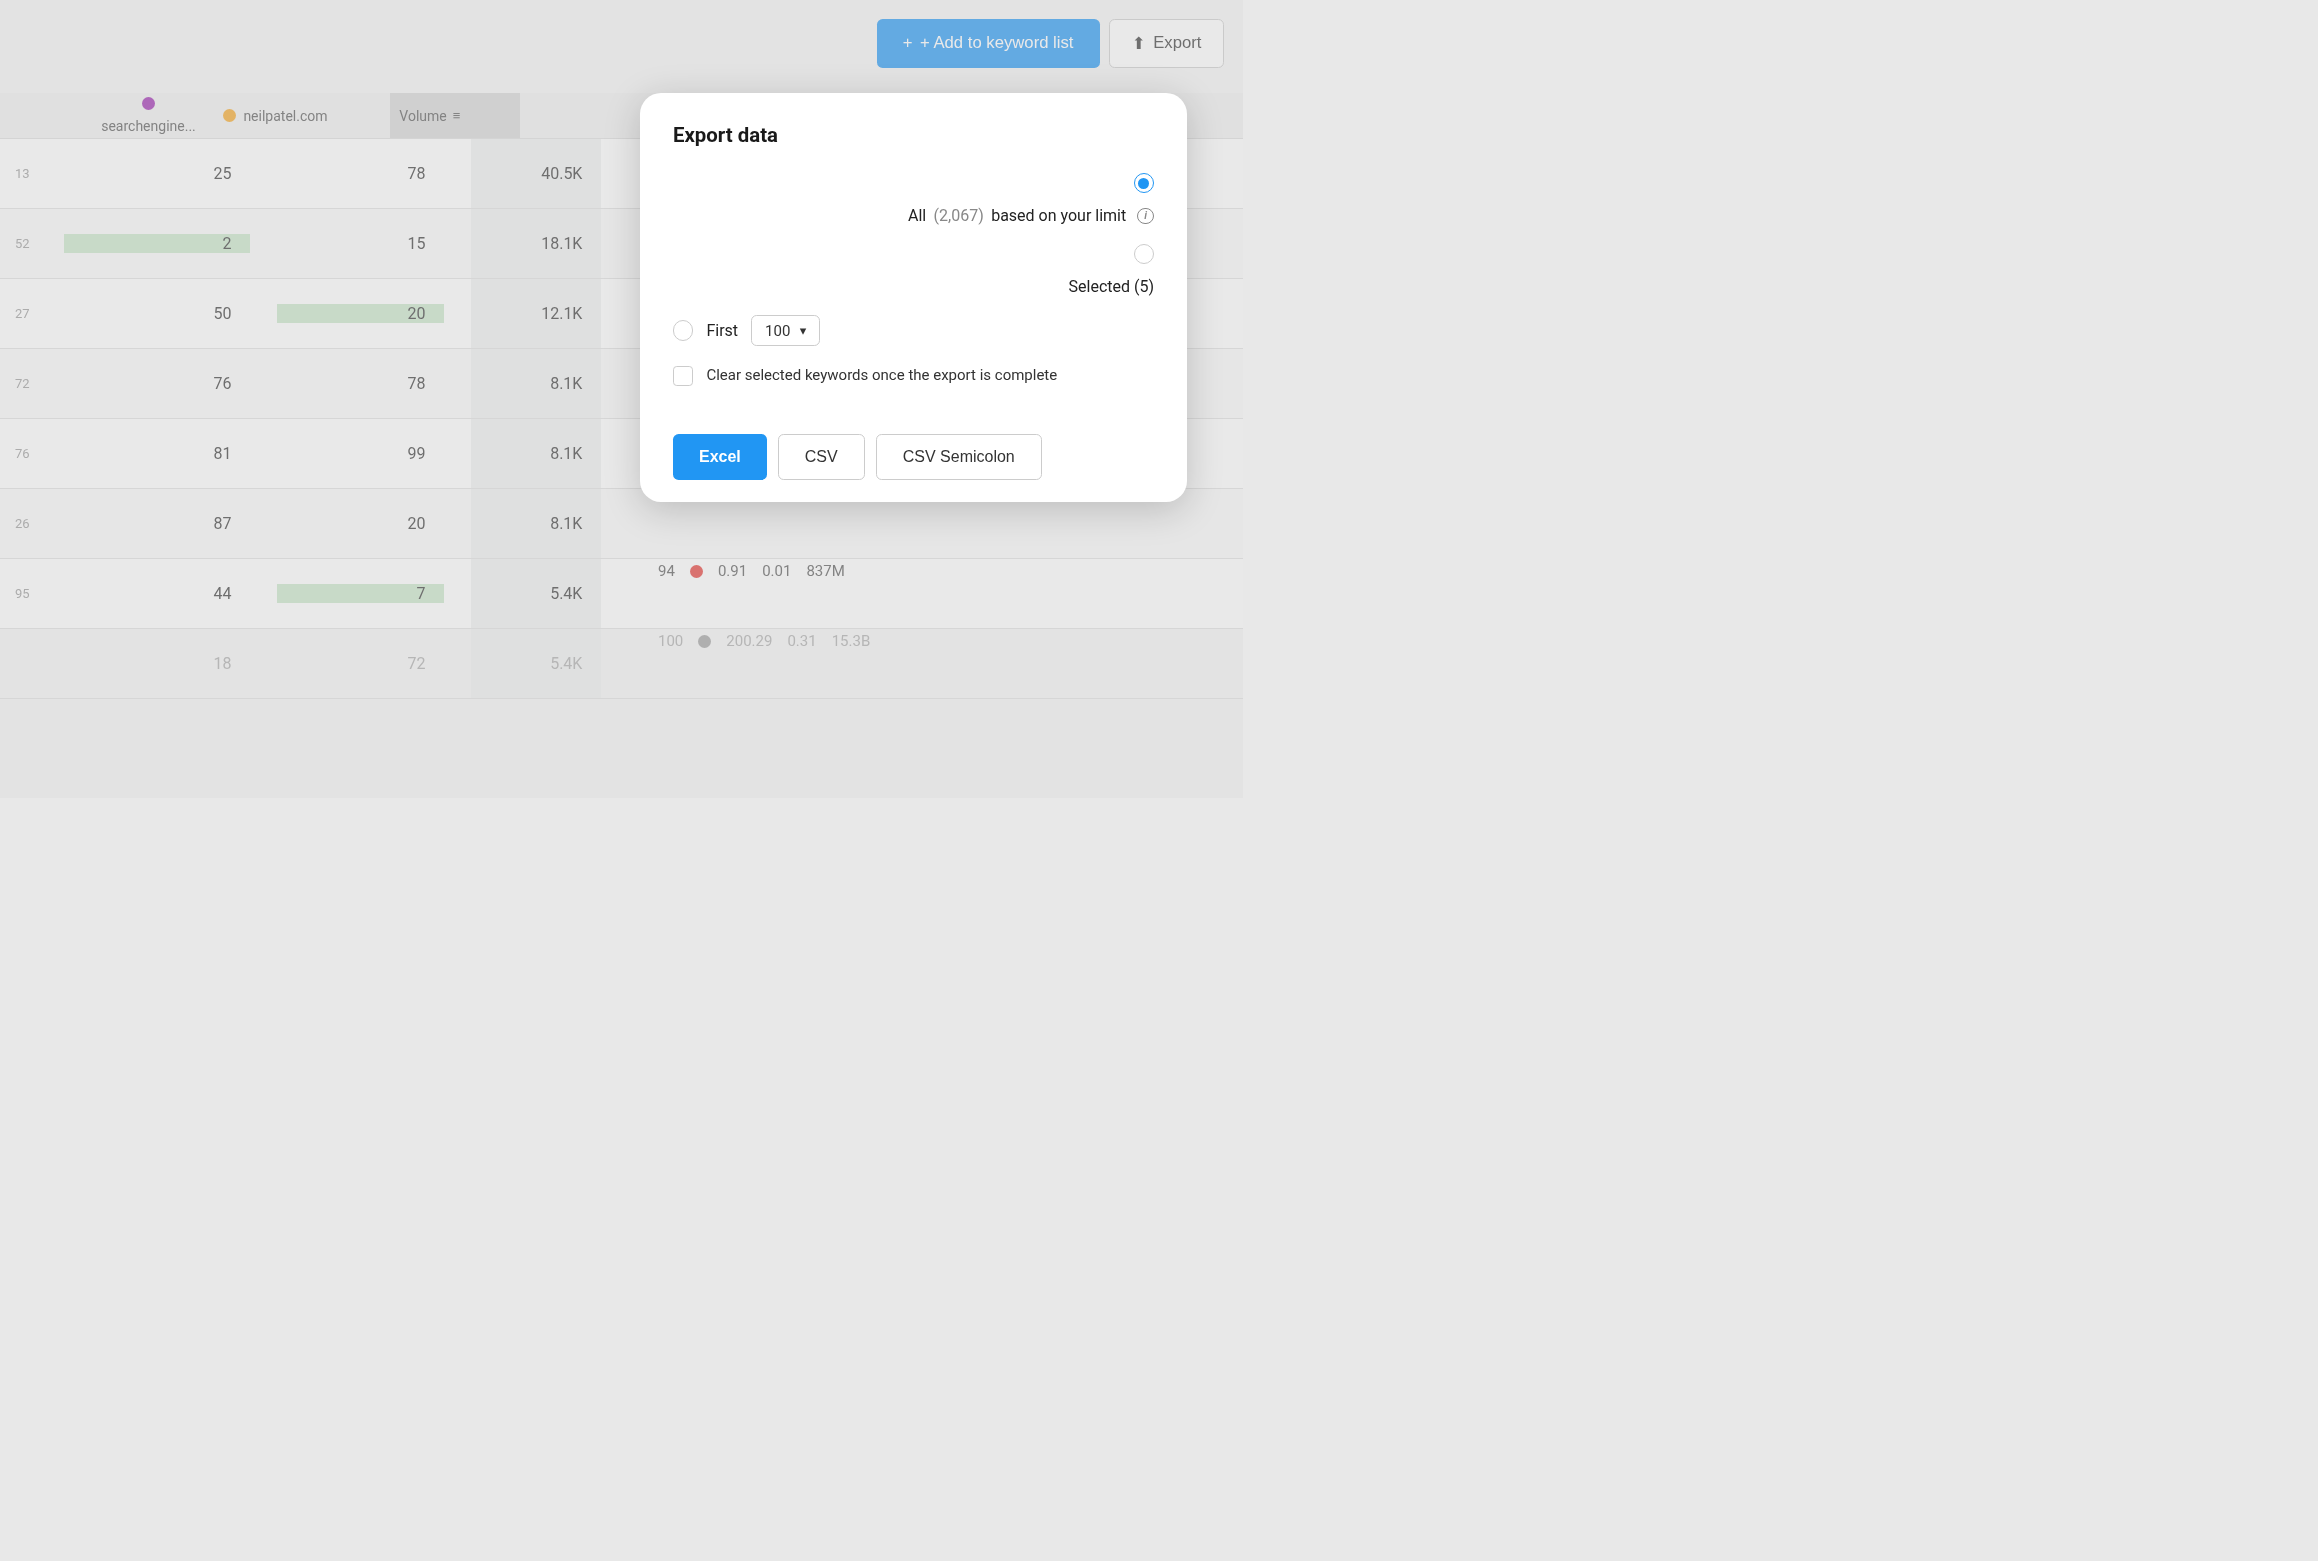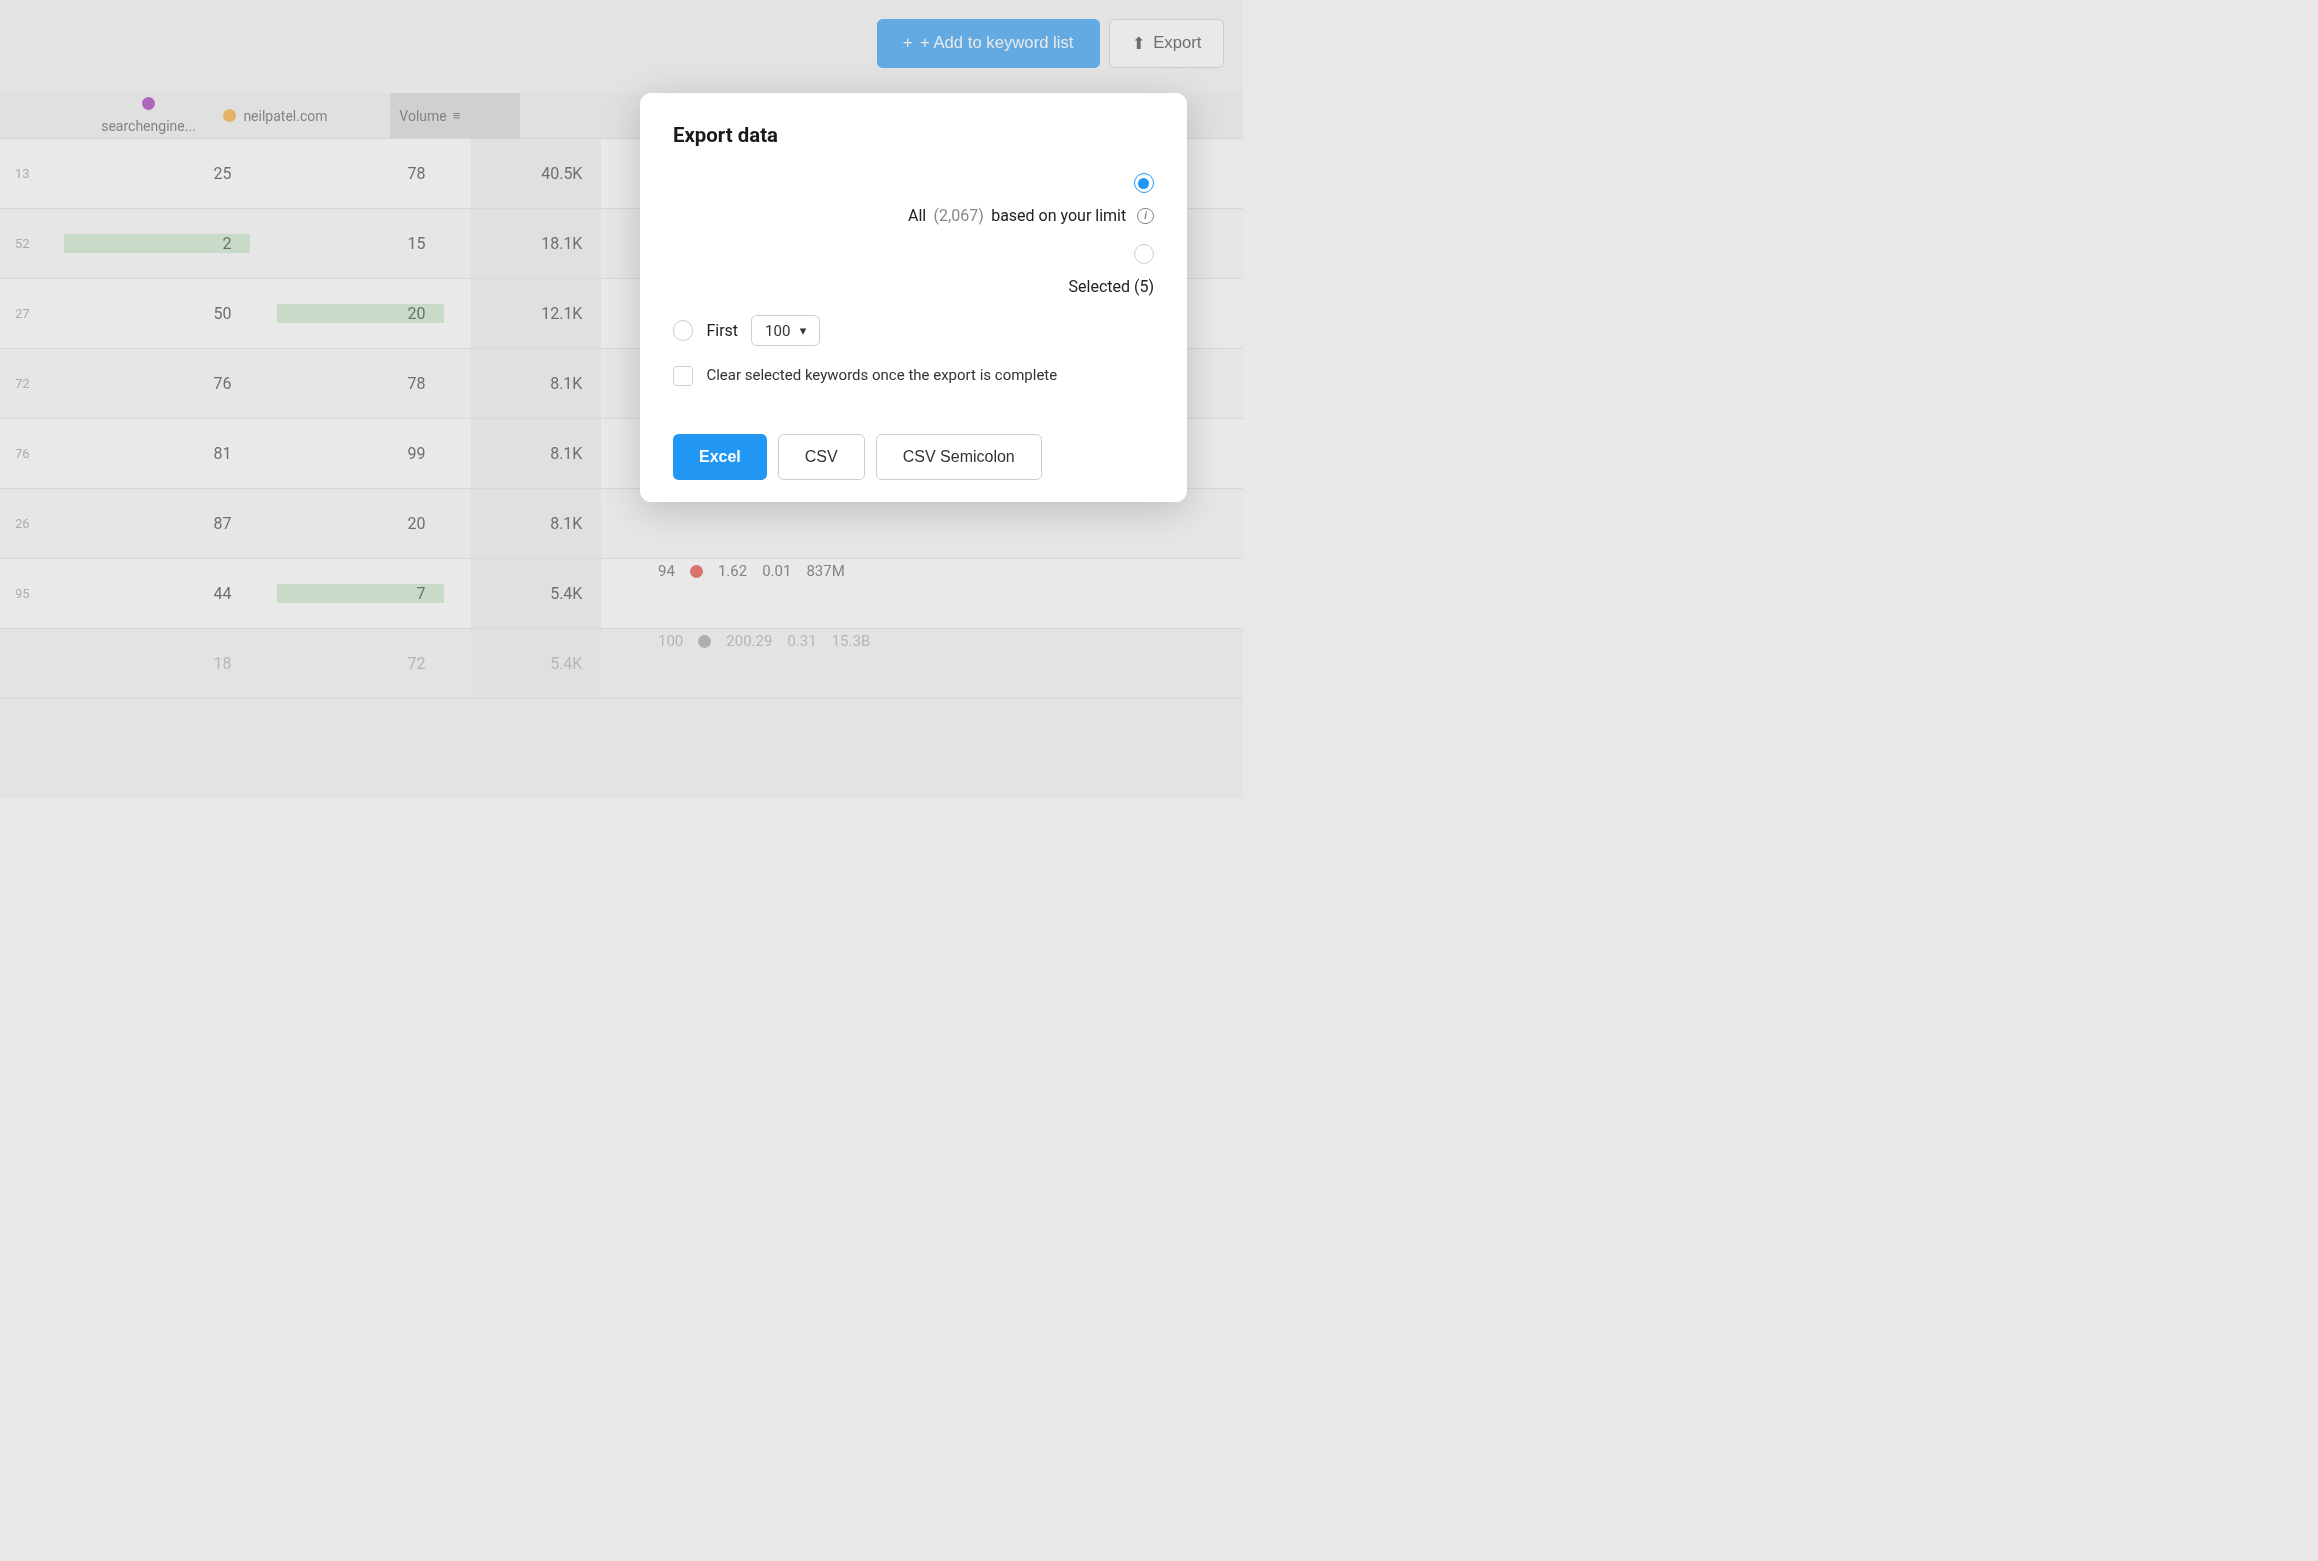--- a/index.html
+++ b/index.html
@@ -173,21 +173,21 @@
       z-index: 20;
     }
 
     
     .export-dialog {
       position: absolute;
       top: 93px;
       left: 640px;
       width: 547px;
       background: white;
-      border-radius: 11px;
+      border-radius: 21px;
       box-shadow: 0 7.4px 37px rgba(0,0,0,0.18);
       z-index: 30;
       overflow: hidden;
     }
 
     .dialog-top {
       padding: 30px 33px 26px;
     }
 
     .dialog-title {
@@ -458,21 +458,21 @@
       <div class="cell" style="color:#aaa;">72</div>
       <div class="cell-vol" style="color:#aaa;">5.4K</div>
     </div>
   </div>
 
   <div style="position:absolute;top:139px;left:519px;right:0;bottom:0;overflow:hidden;">
 
     <div style="position:absolute;top:423px;left:139px;display:flex;gap:15px;align-items:center;font-size:15px;color:#555;">
       <span>94</span>
       <span class="dot-red"></span>
-      <span>1.62</span>
+      <span>0.91</span>
       <span>0.01</span>
       <span>837M</span>
     </div>
 
     <div style="position:absolute;top:493px;left:139px;display:flex;gap:15px;align-items:center;font-size:15px;color:#aaa;">
       <span>100</span>
       <span class="dot-gray"></span>
       <span>200.29</span>
       <span>0.31</span>
       <span>15.3B</span>

